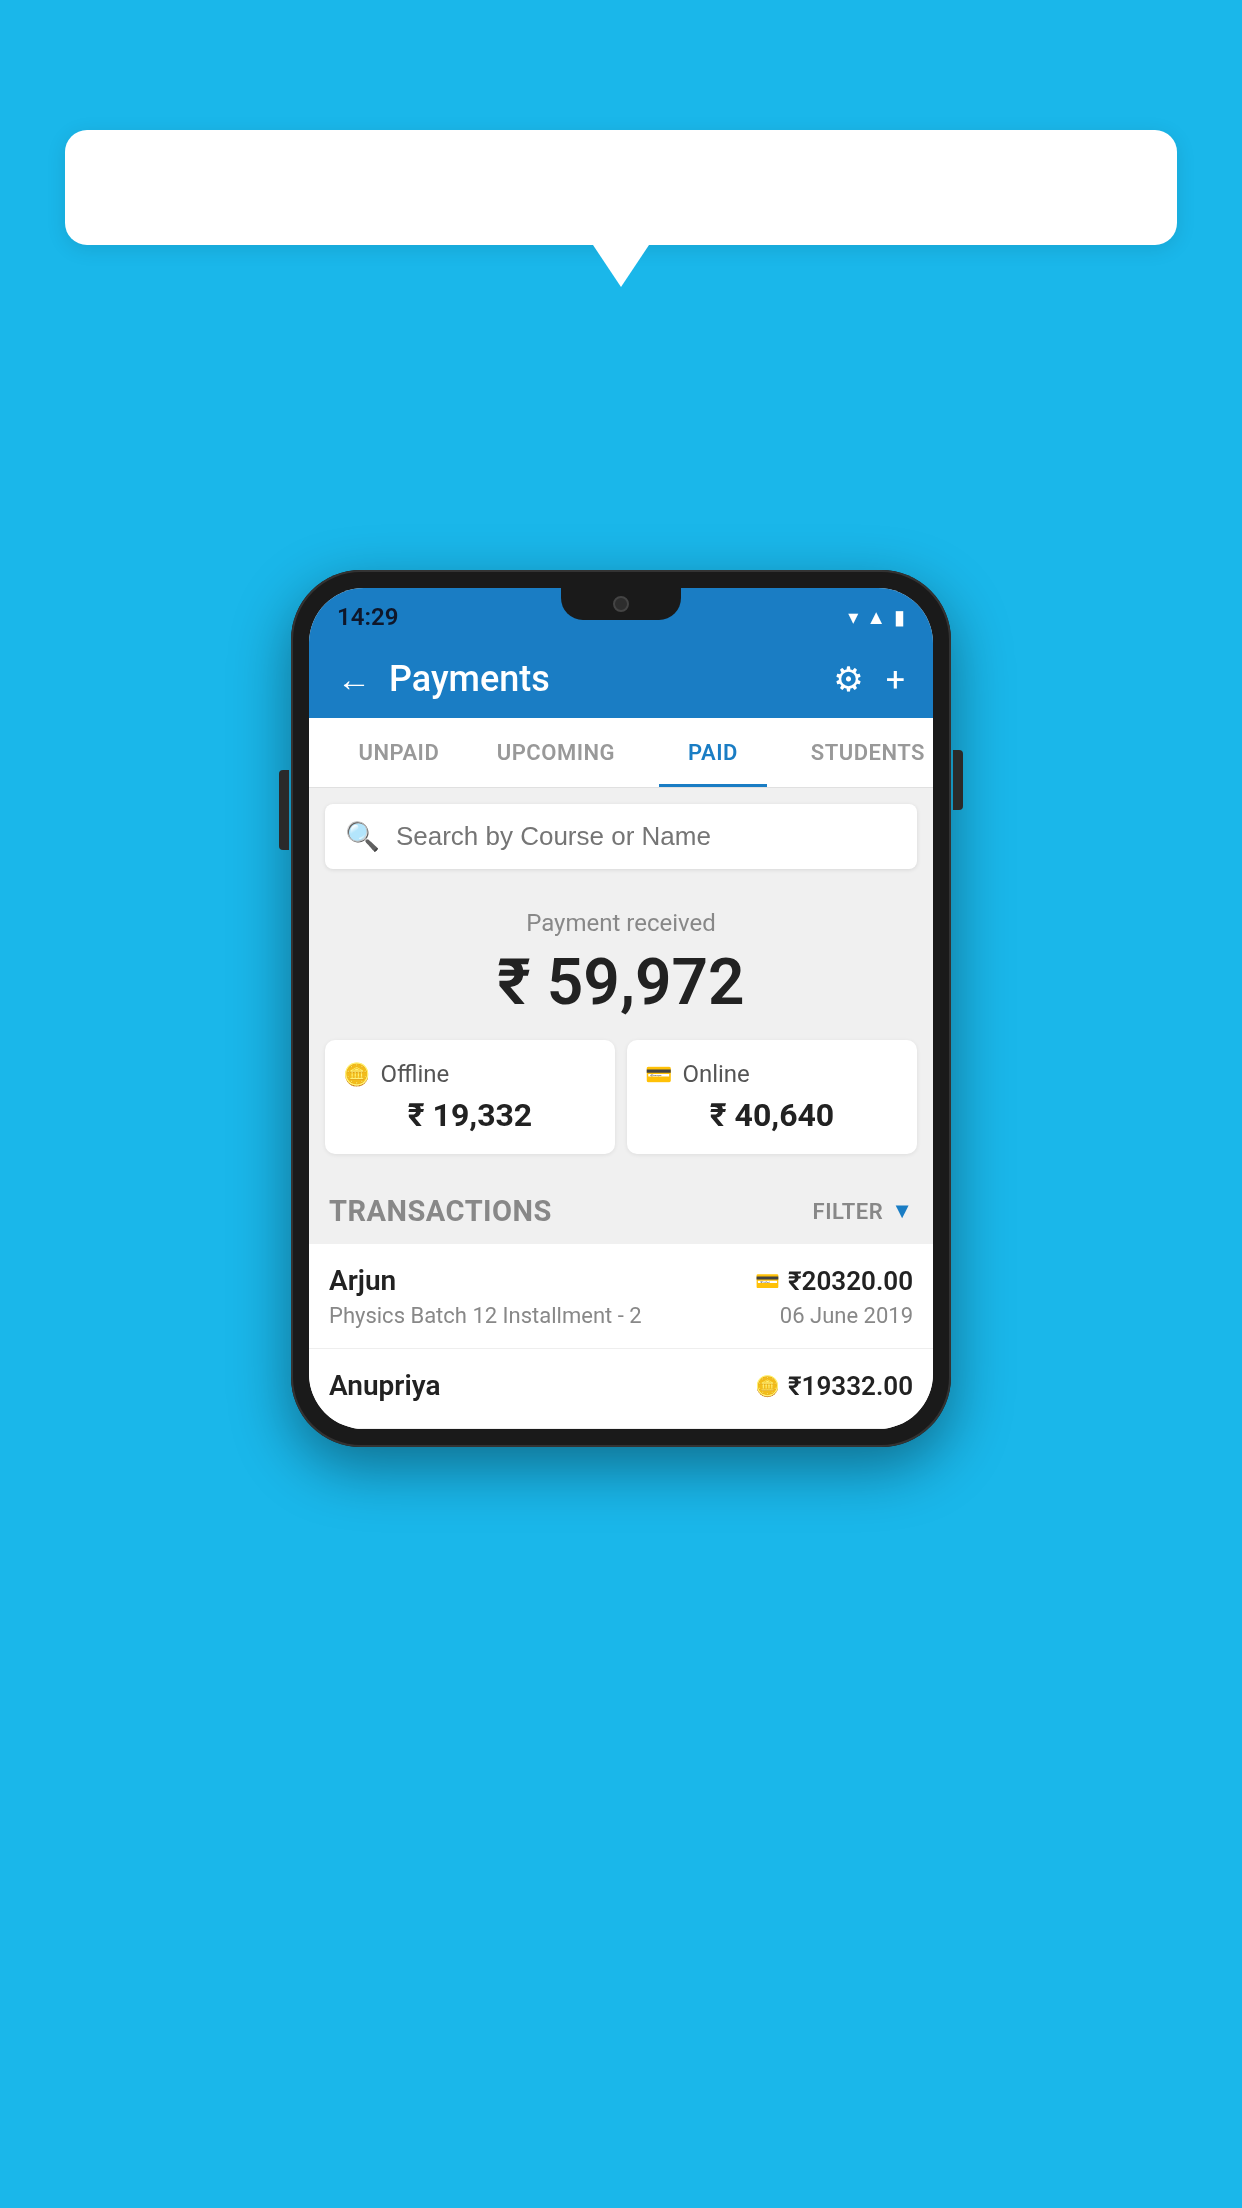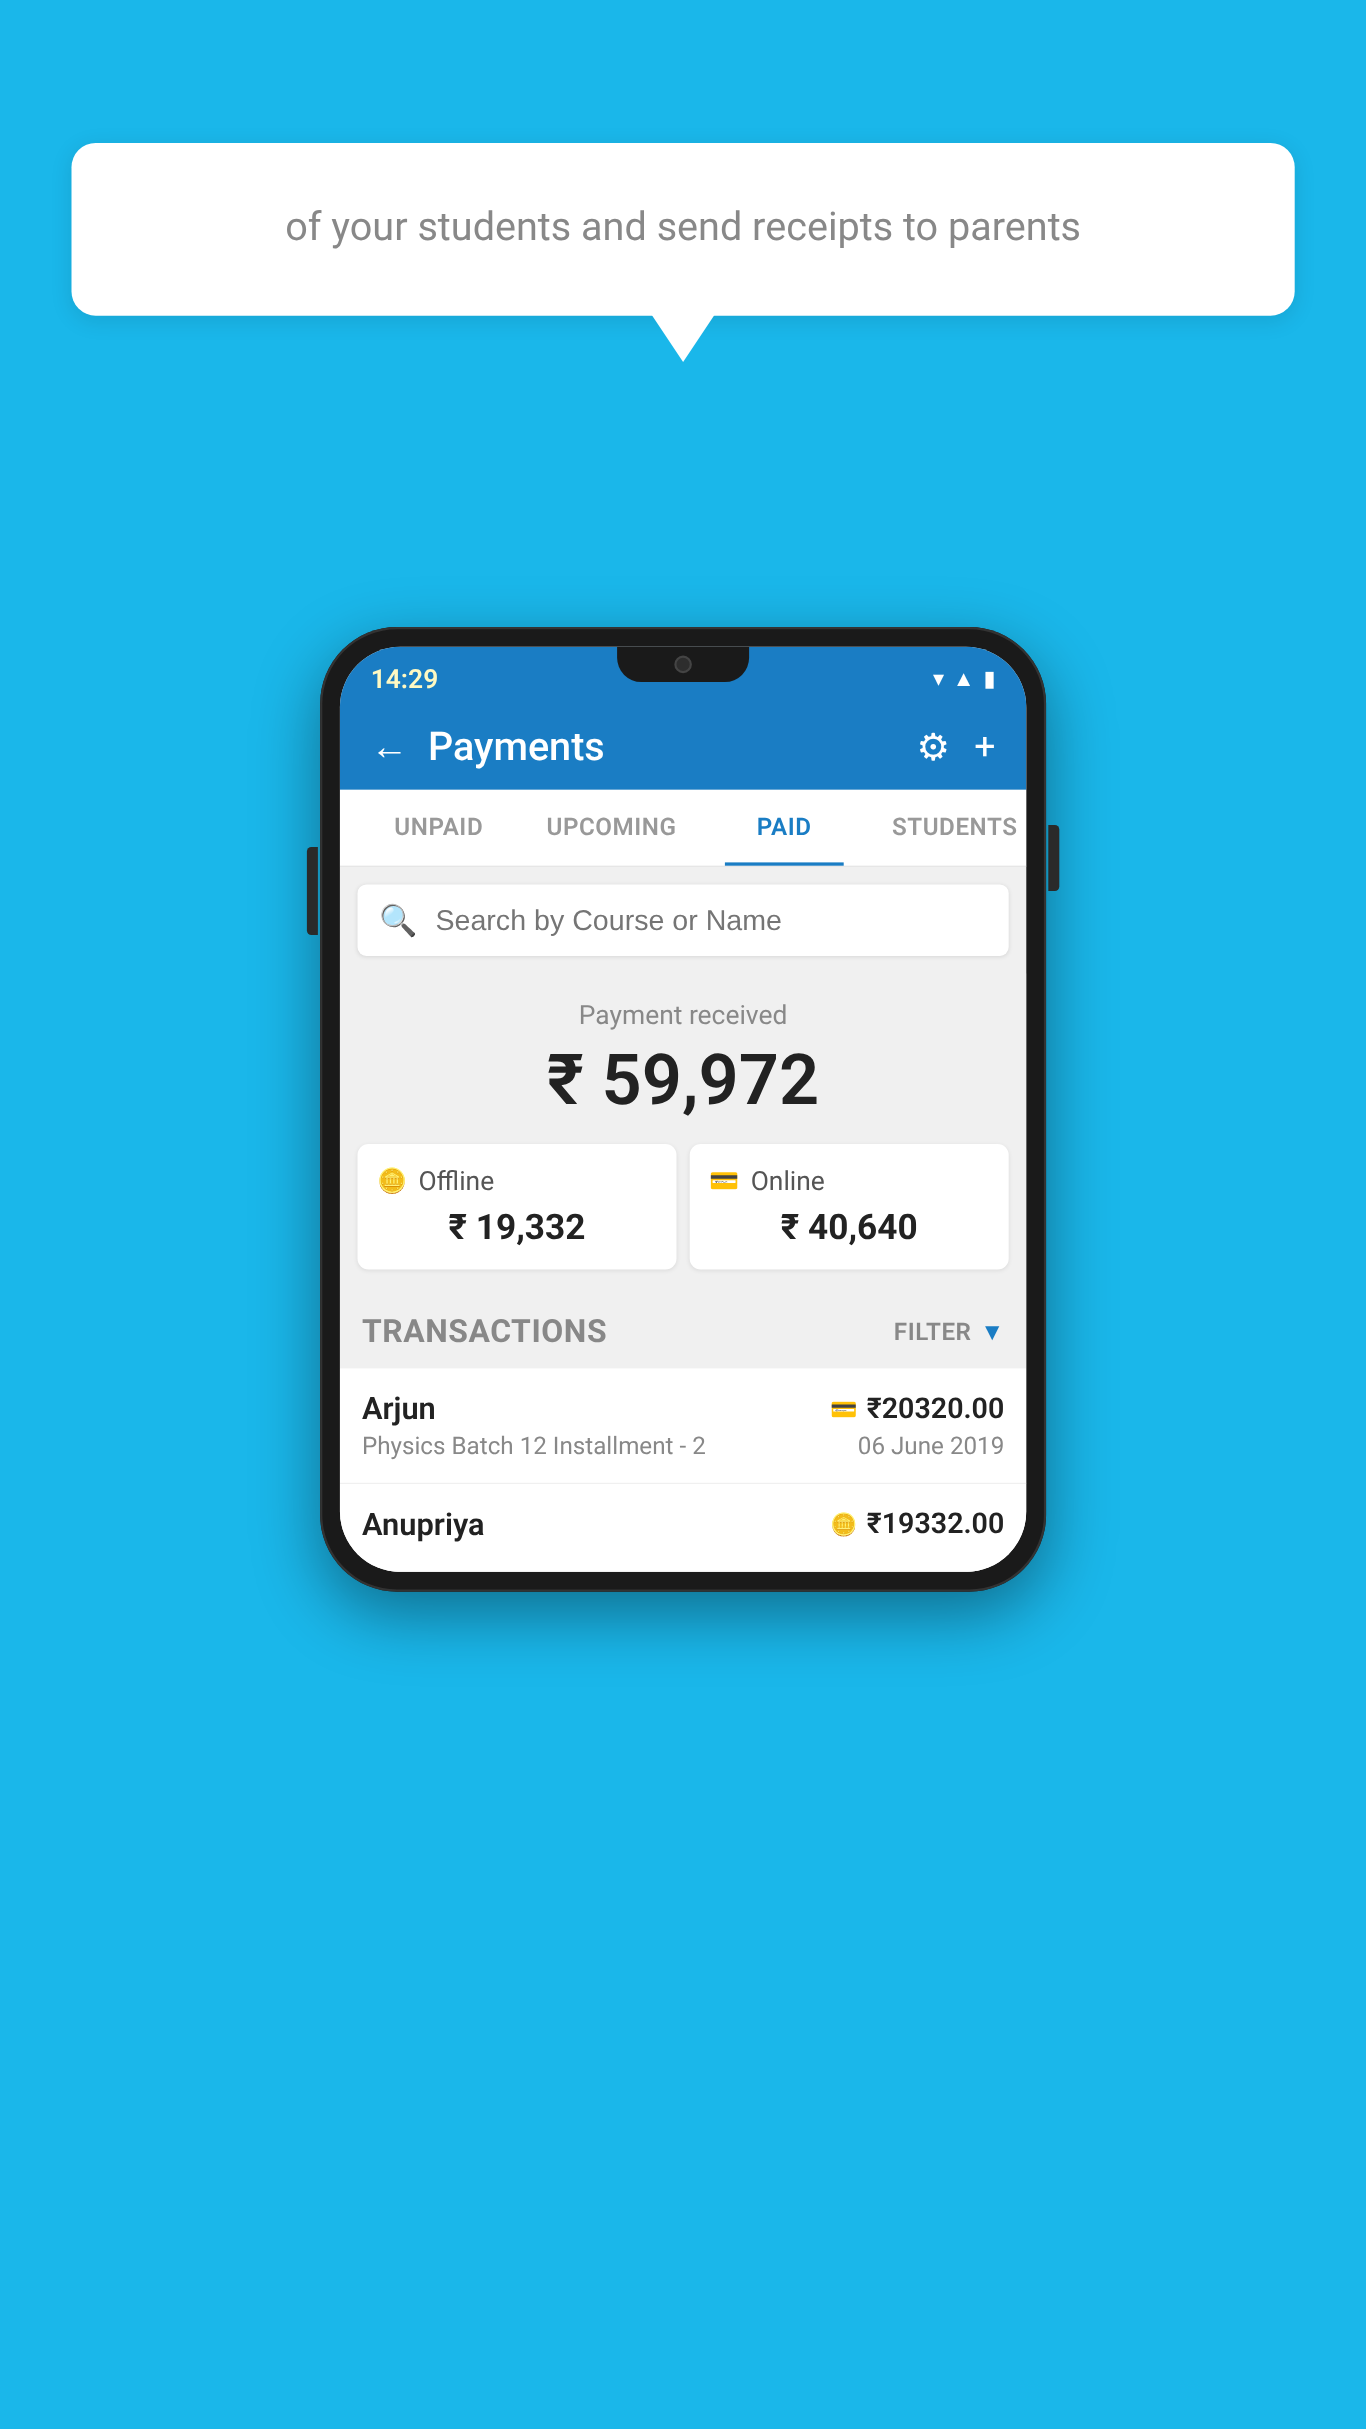--- a/index.html
+++ b/index.html
@@ -129,21 +129,21 @@
       background: #1a7dc4;
       height: 52px;
       display: flex;
       align-items: center;
       justify-content: space-between;
       padding: 0 28px;
       padding-top: 6px;
     }
 
     .status-time {
-      color: #fef9c3;
+      color: #0f172a;
       font-size: 24px;
       font-weight: 600;
     }
 
     .status-icons {
       display: flex;
       align-items: center;
       gap: 8px;
     }
 
@@ -391,21 +391,20 @@
     .transaction-date {
       font-size: 22px;
       color: #888;
     }
   </style>
 </head>
 <body>
 
 <div class="speech-bubble-container">
   <div class="speech-bubble">
-    <p>of your students and send receipts to parents</p>
   </div>
 </div>
 
 <div class="phone-container">
   <div class="phone-outer">
     <div class="phone-screen">
 
       <div class="notch">
         <div class="notch-camera"></div>
       </div>

